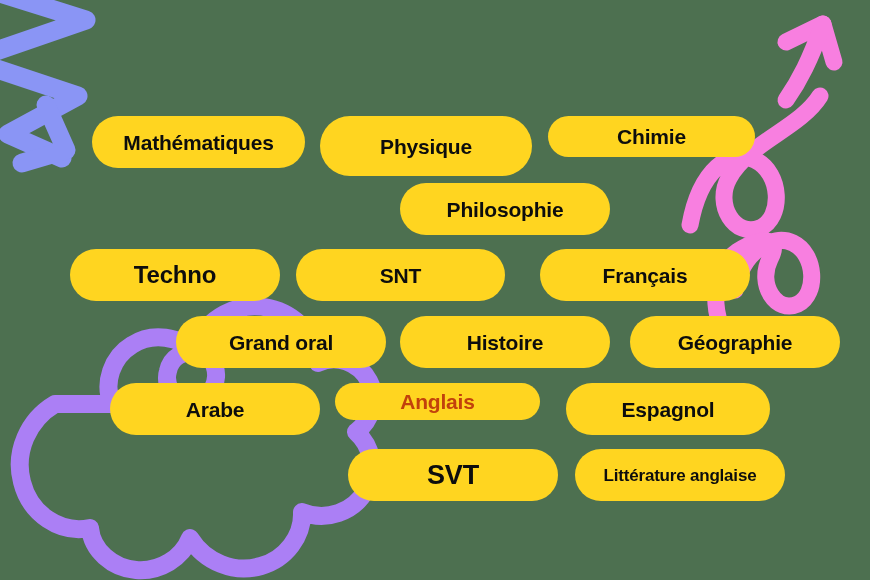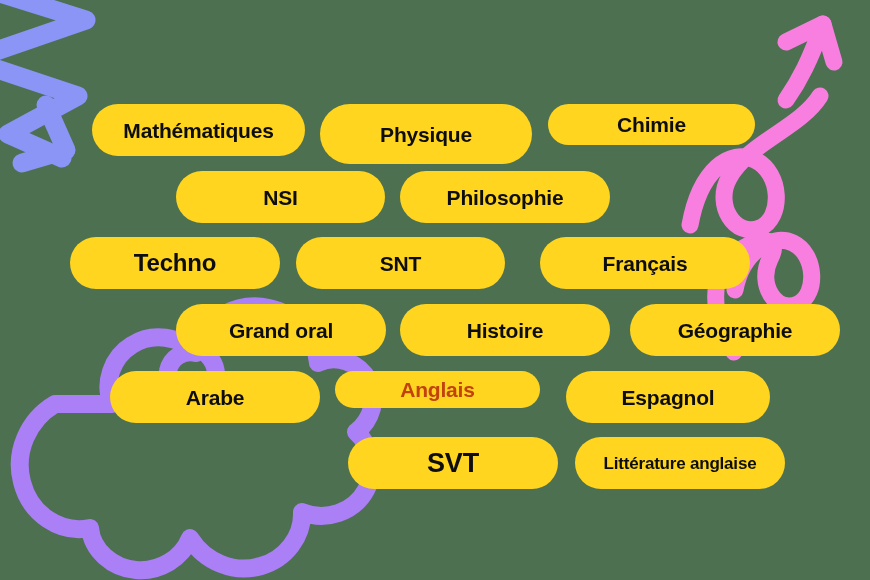--- a/index.html
+++ b/index.html
@@ -42,20 +42,21 @@
     background: #ffd520;
     border-radius: 999px;
     box-sizing: border-box;
     color: #0d0d0d;
     font-family: "Liberation Sans", sans-serif;
     font-weight: 700;
     letter-spacing: -0.2px;
     white-space: nowrap;
     cursor: pointer;
     user-select: none;
+    margin-top: 12px;
   }
   .pill span {
     display: block;
     line-height: 1;
   }
 </style>
 </head>
 <body>
 
 <div id="stage" style="background: rgb(77, 112, 80);">
@@ -109,23 +110,20 @@
   <div id="pill-layer">
       <div class="pill" style="left: 92px; top: 104px; width: 213px; height: 52px; background: rgb(255, 213, 32); color: rgb(13, 13, 13); font-size: 21px;">
         <span>Mathématiques</span>
       </div>
       <div class="pill" style="left: 320px; top: 104px; width: 212px; height: 60px; background: rgb(255, 213, 32); color: rgb(13, 13, 13); font-size: 21px;">
         <span>Physique</span>
       </div>
       <div class="pill" style="left: 548px; top: 104px; width: 207px; height: 41px; background: rgb(255, 213, 32); color: rgb(13, 13, 13); font-size: 21px;">
         <span>Chimie</span>
       </div>
-      <div class="pill" style="left: 176px; top: 171px; width: 209px; height: 52px; background: rgb(255, 213, 32); color: rgb(13, 13, 13); font-size: 21px;">
-        <span>NSI</span>
-      </div>
       <div class="pill" style="left: 400px; top: 171px; width: 210px; height: 52px; background: rgb(255, 213, 32); color: rgb(13, 13, 13); font-size: 21px;">
         <span>Philosophie</span>
       </div>
       <div class="pill" style="left: 70px; top: 237px; width: 210px; height: 52px; background: rgb(255, 213, 32); color: rgb(13, 13, 13); font-size: 24px;">
         <span>Techno</span>
       </div>
       <div class="pill" style="left: 296px; top: 237px; width: 209px; height: 52px; background: rgb(255, 213, 32); color: rgb(13, 13, 13); font-size: 21px;">
         <span>SNT</span>
       </div>
       <div class="pill" style="left: 540px; top: 237px; width: 210px; height: 52px; background: rgb(255, 213, 32); color: rgb(13, 13, 13); font-size: 21px;">

